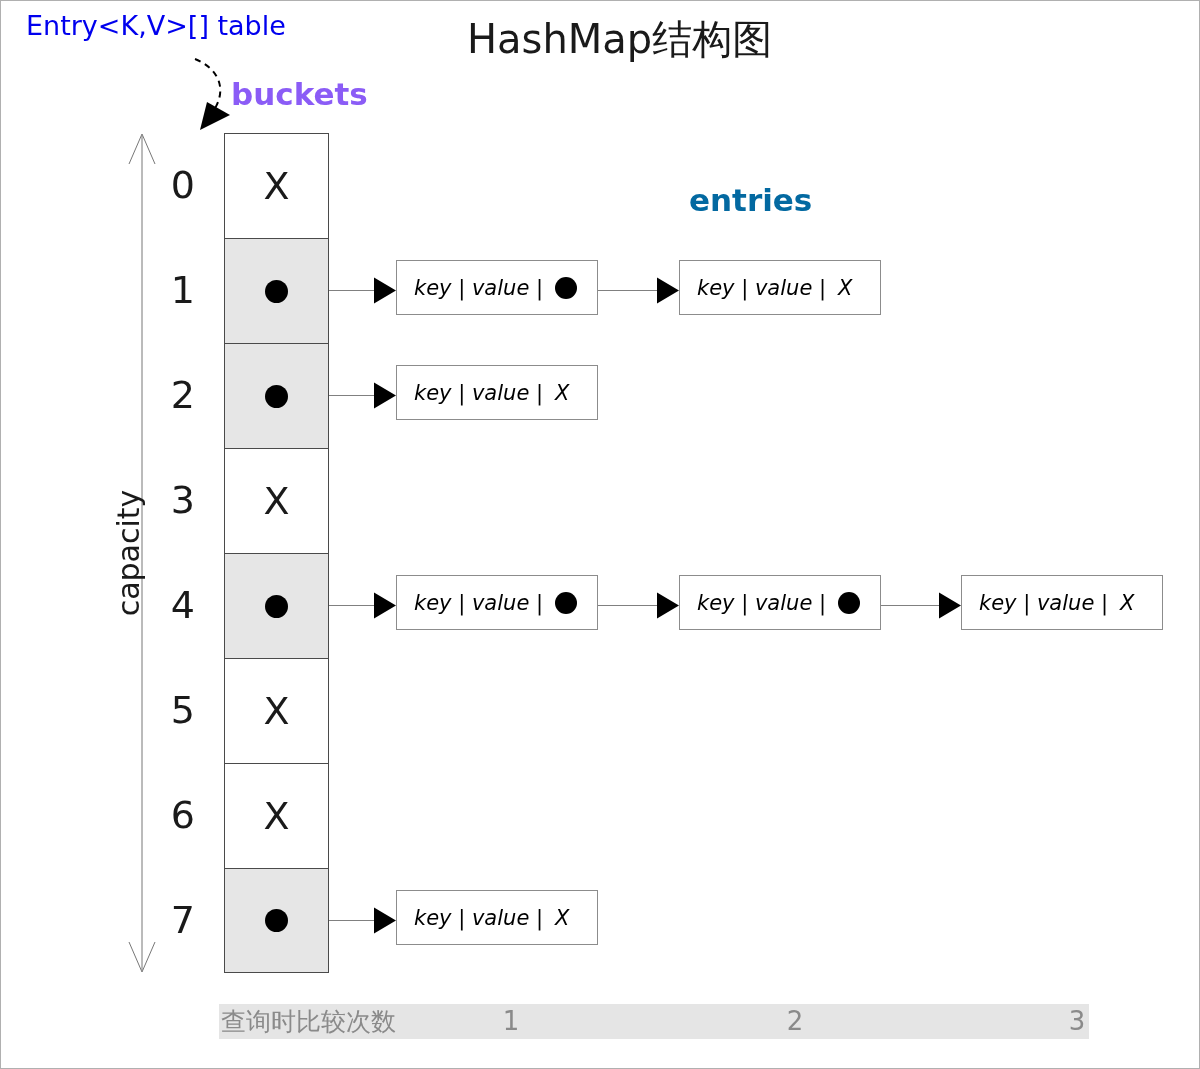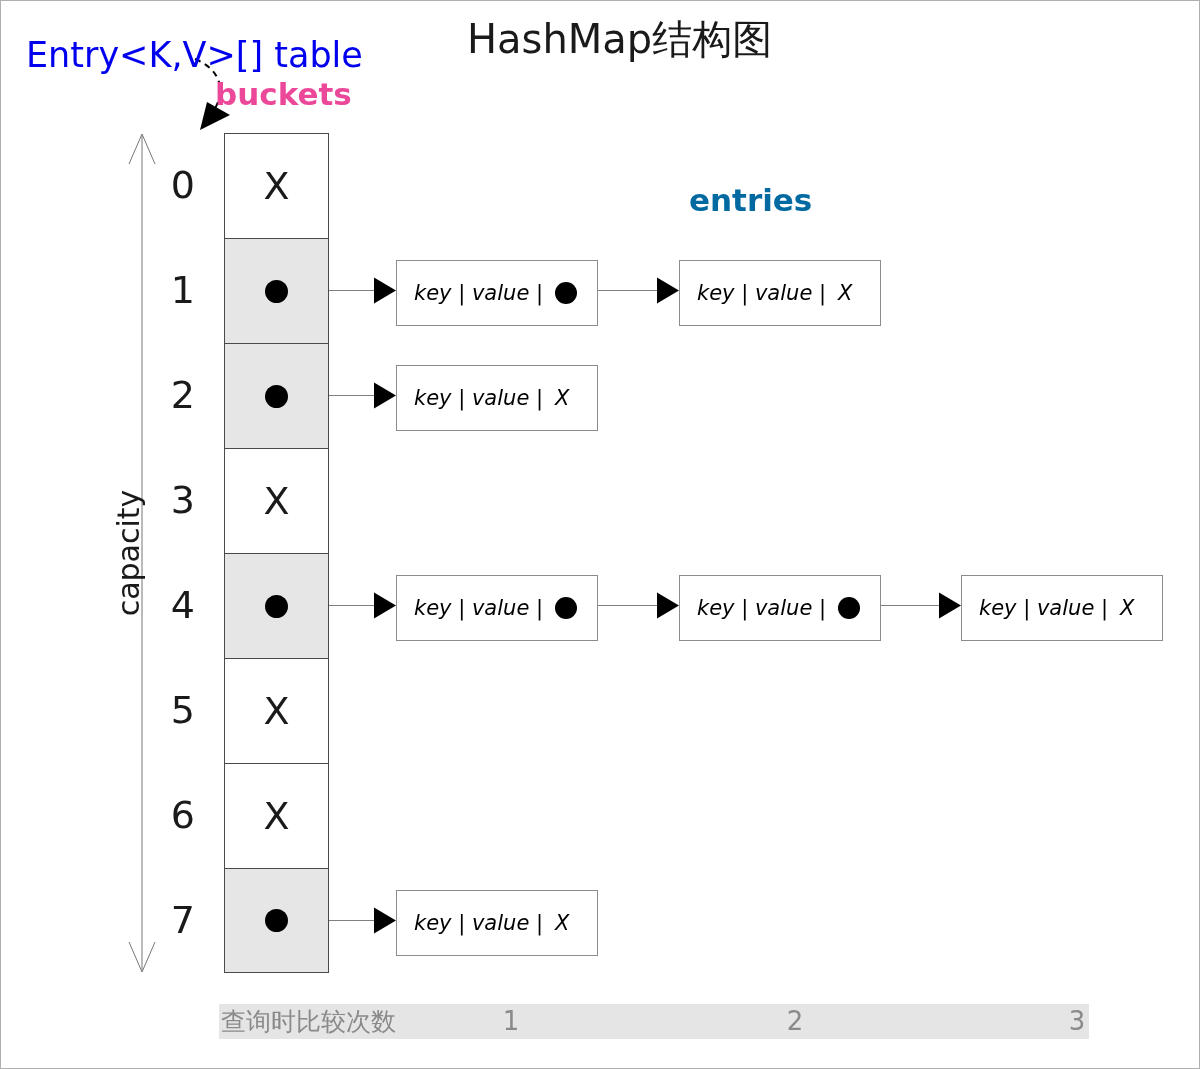--- a/index.html
+++ b/index.html
@@ -27,34 +27,34 @@
     left: 466px; top: 14px;
     font-size: 40px;
     line-height: 48px;
     color: #1a1a1a;
     white-space: nowrap;
     text-align: right;
   }
 
   .array-type-label {
     position: absolute;
-    left: 25px; top: 37px;
-    font-size: 35px;
+    left: 25px; top: 8px;
+    font-size: 27px;
     line-height: 34px;
     color: var(--link-blue, #0000ee);
     white-space: nowrap;
   }
 
   .buckets-label {
     position: absolute;
-    left: 214px; top: 74px;
+    left: 230px; top: 74px;
     font-size: 31px;
     line-height: 38px;
     font-weight: bold;
-    color: #ec4899;
+    color: #8b5cf6;
   }
 
   .entries-label {
     position: absolute;
     left: 688px; top: 180px;
     font-size: 31px;
     line-height: 38px;
     font-weight: bold;
     color: #0369a1;
   }
@@ -102,21 +102,21 @@
     left: 110px;
     width: 84px; height: 105px;
     line-height: 105px;
     text-align: right;
     font-size: 38px;
     color: #1a1a1a;
   }
 
   .entry-box {
     position: absolute;
-    width: 202px; height: 66px;
+    width: 202px; height: 55px;
     background: #fff;
     border: 1px solid #8c8c8c;
     display: flex;
     align-items: center;
     padding-left: 17px;
     font-style: italic;
     font-size: 21px;
     color: #000;
     white-space: nowrap;
   }

